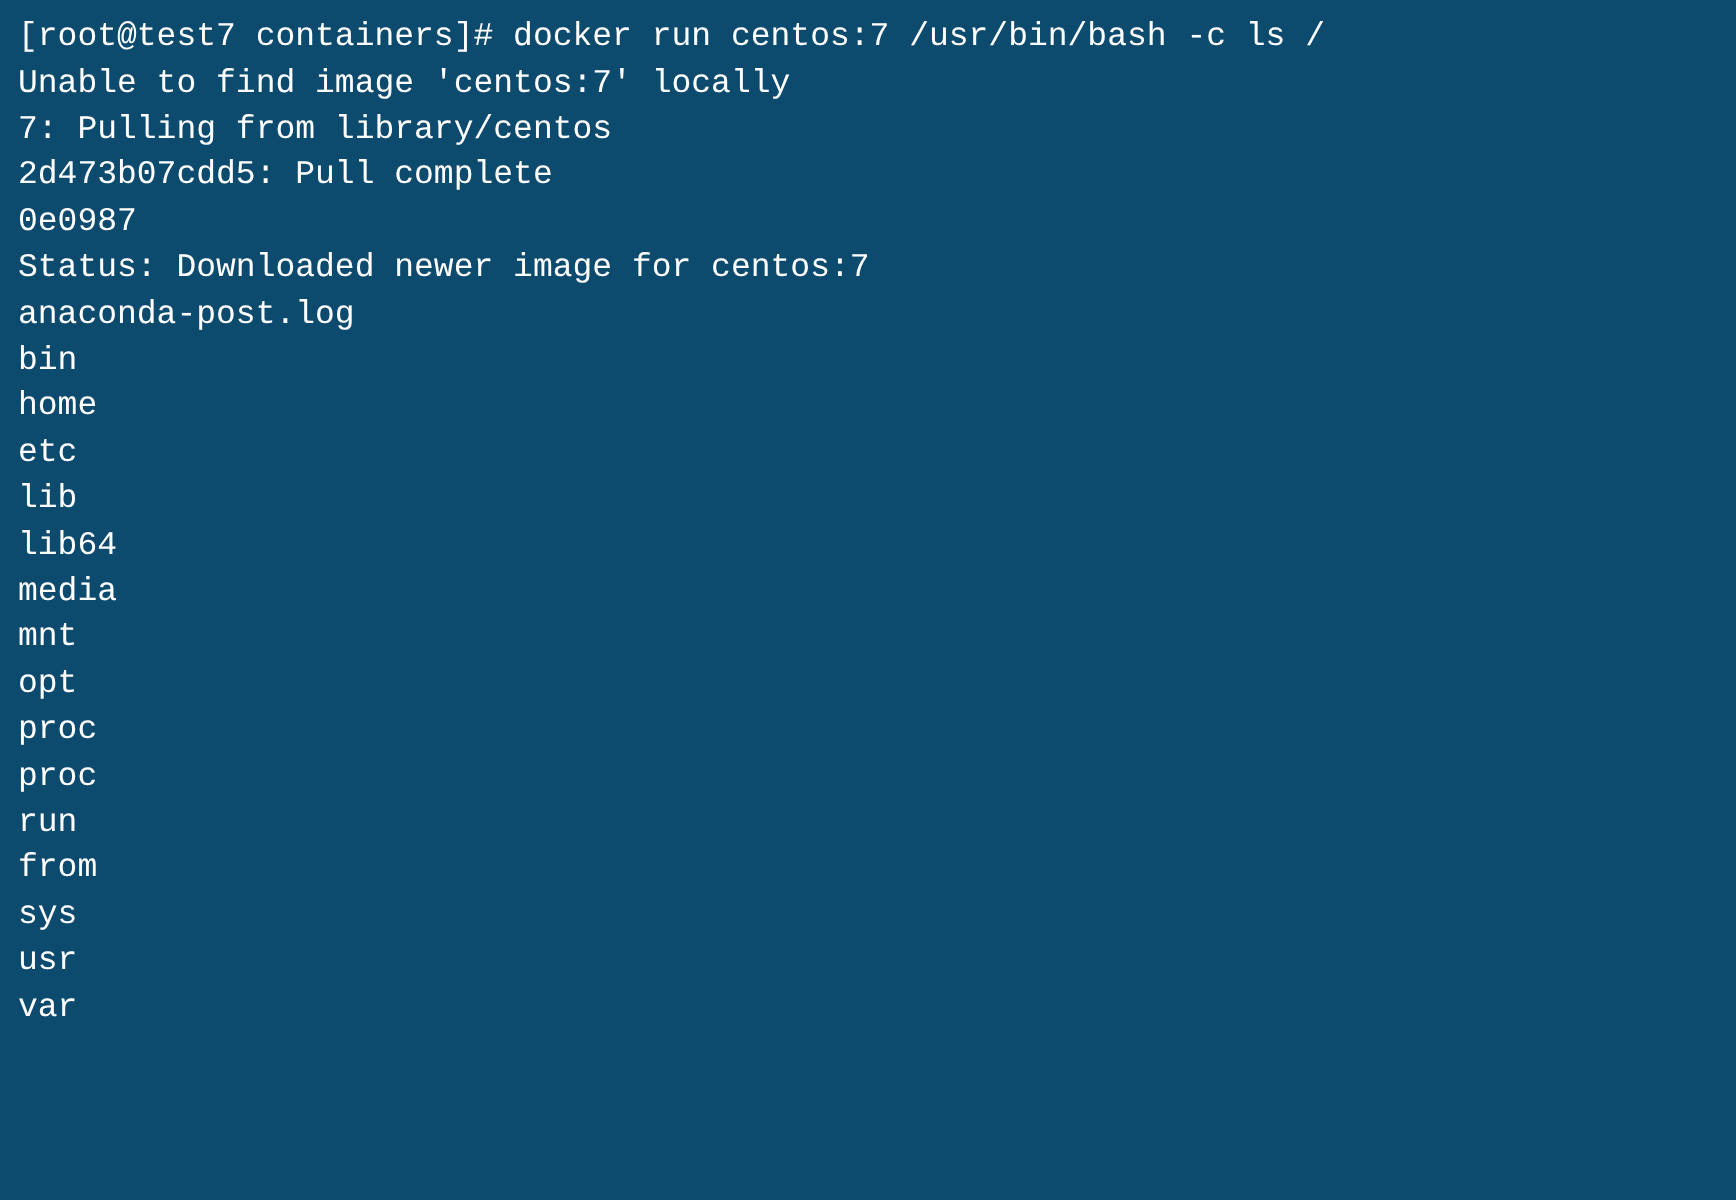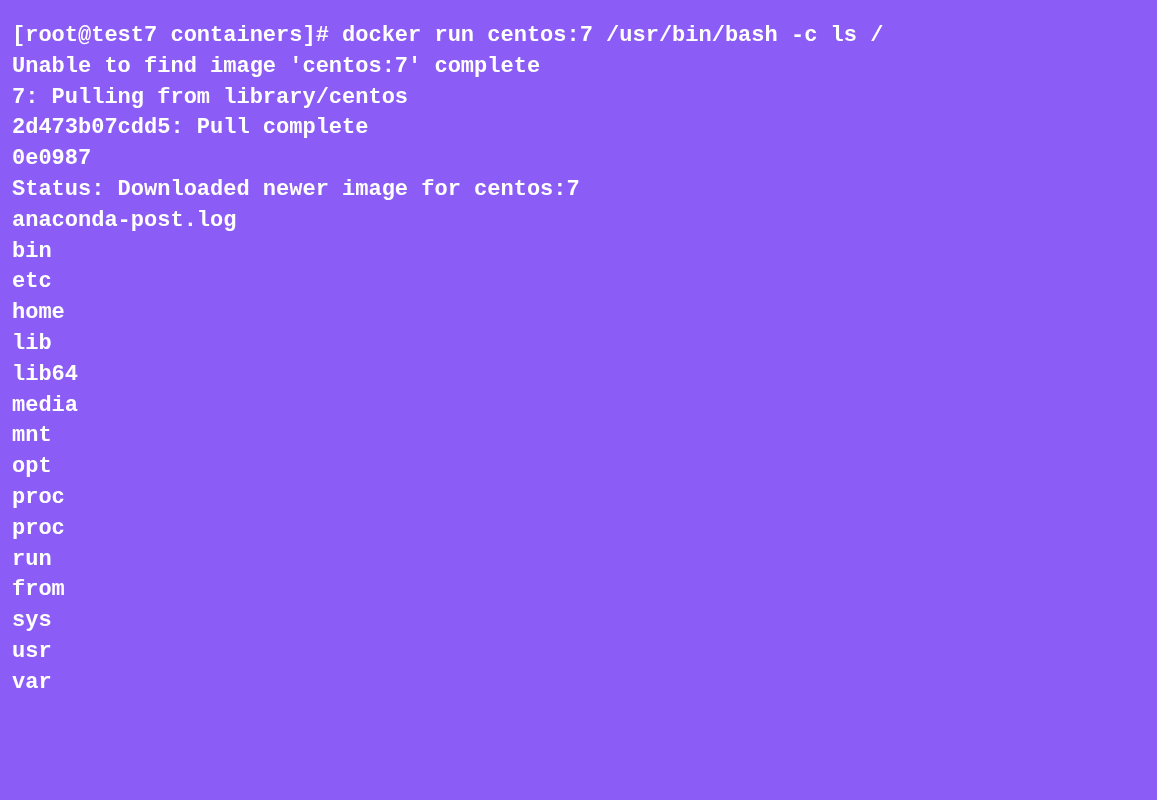--- a/index.html
+++ b/index.html
@@ -13,48 +13,47 @@
       width: 1157px;
       height: 800px;
       overflow: hidden;
       font-family: 'Courier New', Courier, monospace;
       font-size: 22px;
       line-height: 1.4;
       color: #ffffff;
     }
 
     .terminal {
-      background-color: #8b5cf6;
+      background-color: #0c4a6e;
       width: 100%;
       height: 100%;
-      padding: 21px 12px;
+      padding: 10px 12px;
       overflow: hidden;
-      font-weight: bold;
     }
 
     .terminal-line {
       white-space: pre;
       display: block;
       color: #ffffff;
     }
   </style>
 </head>
 <body>
 
 <div class="terminal">
 <span class="terminal-line">[root@test7 containers]# docker run centos:7 /usr/bin/bash -c ls /</span>
-    <span class="terminal-line">Unable to find image 'centos:7' complete</span>
+    <span class="terminal-line">Unable to find image 'centos:7' locally</span>
     <span class="terminal-line">7: Pulling from library/centos</span>
     <span class="terminal-line">2d473b07cdd5: Pull complete</span>
     <span class="terminal-line">0e0987</span>
     <span class="terminal-line">Status: Downloaded newer image for centos:7</span>
     <span class="terminal-line">anaconda-post.log</span>
     <span class="terminal-line">bin</span>
+    <span class="terminal-line">home</span>
     <span class="terminal-line">etc</span>
-    <span class="terminal-line">home</span>
     <span class="terminal-line">lib</span>
     <span class="terminal-line">lib64</span>
     <span class="terminal-line">media</span>
     <span class="terminal-line">mnt</span>
     <span class="terminal-line">opt</span>
     <span class="terminal-line">proc</span>
     <span class="terminal-line">proc</span>
     <span class="terminal-line">run</span>
     <span class="terminal-line">from</span>
     <span class="terminal-line">sys</span>

